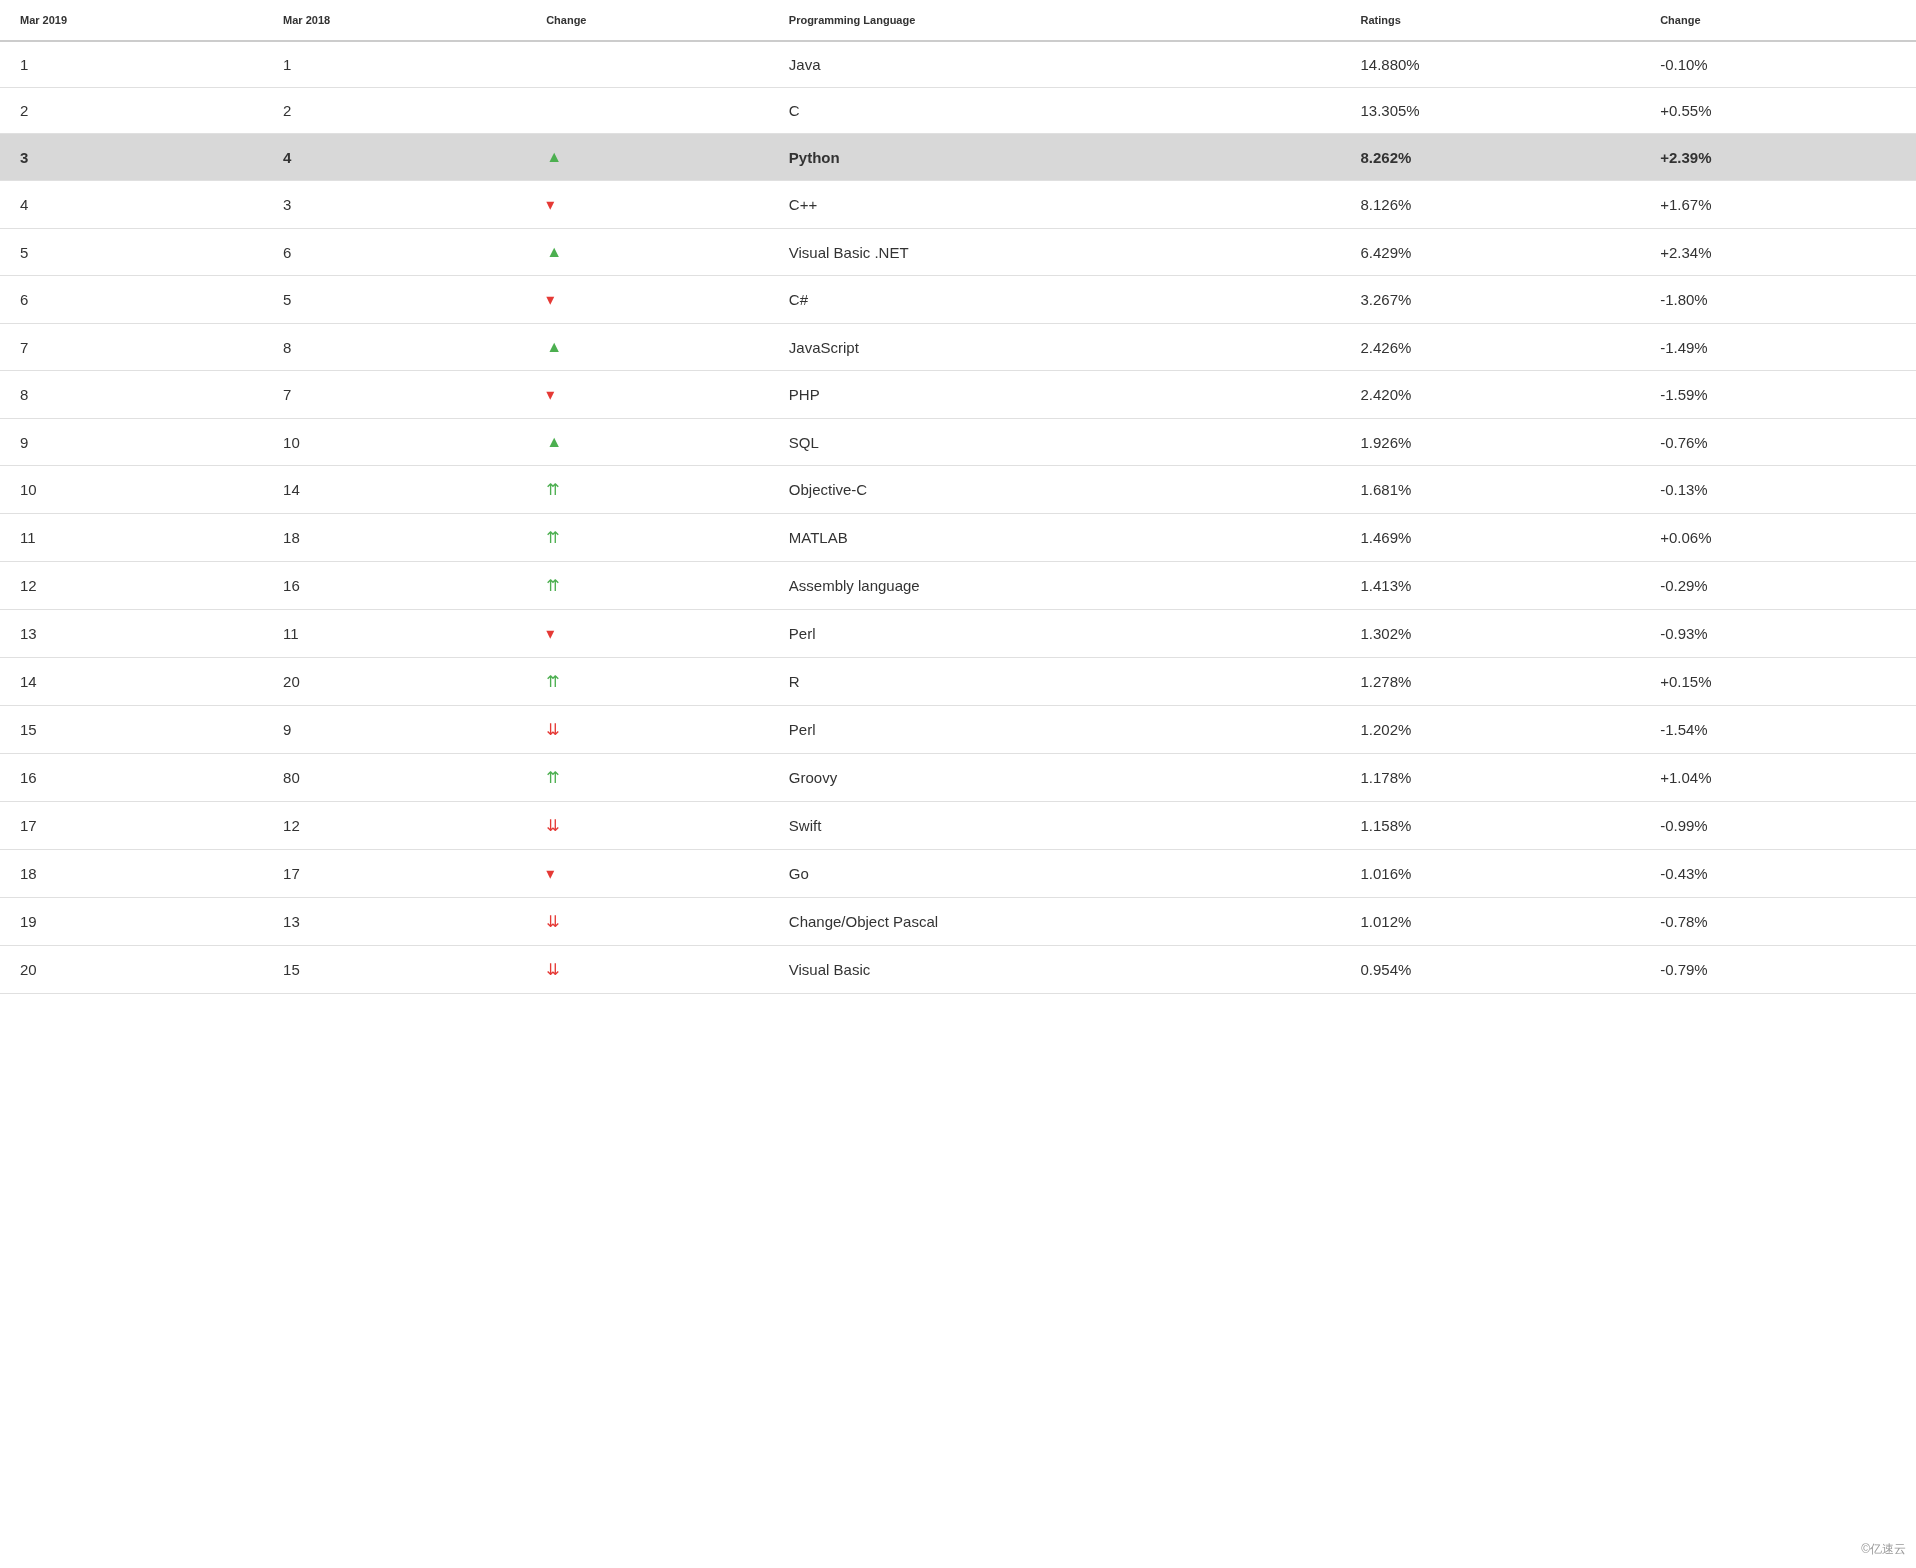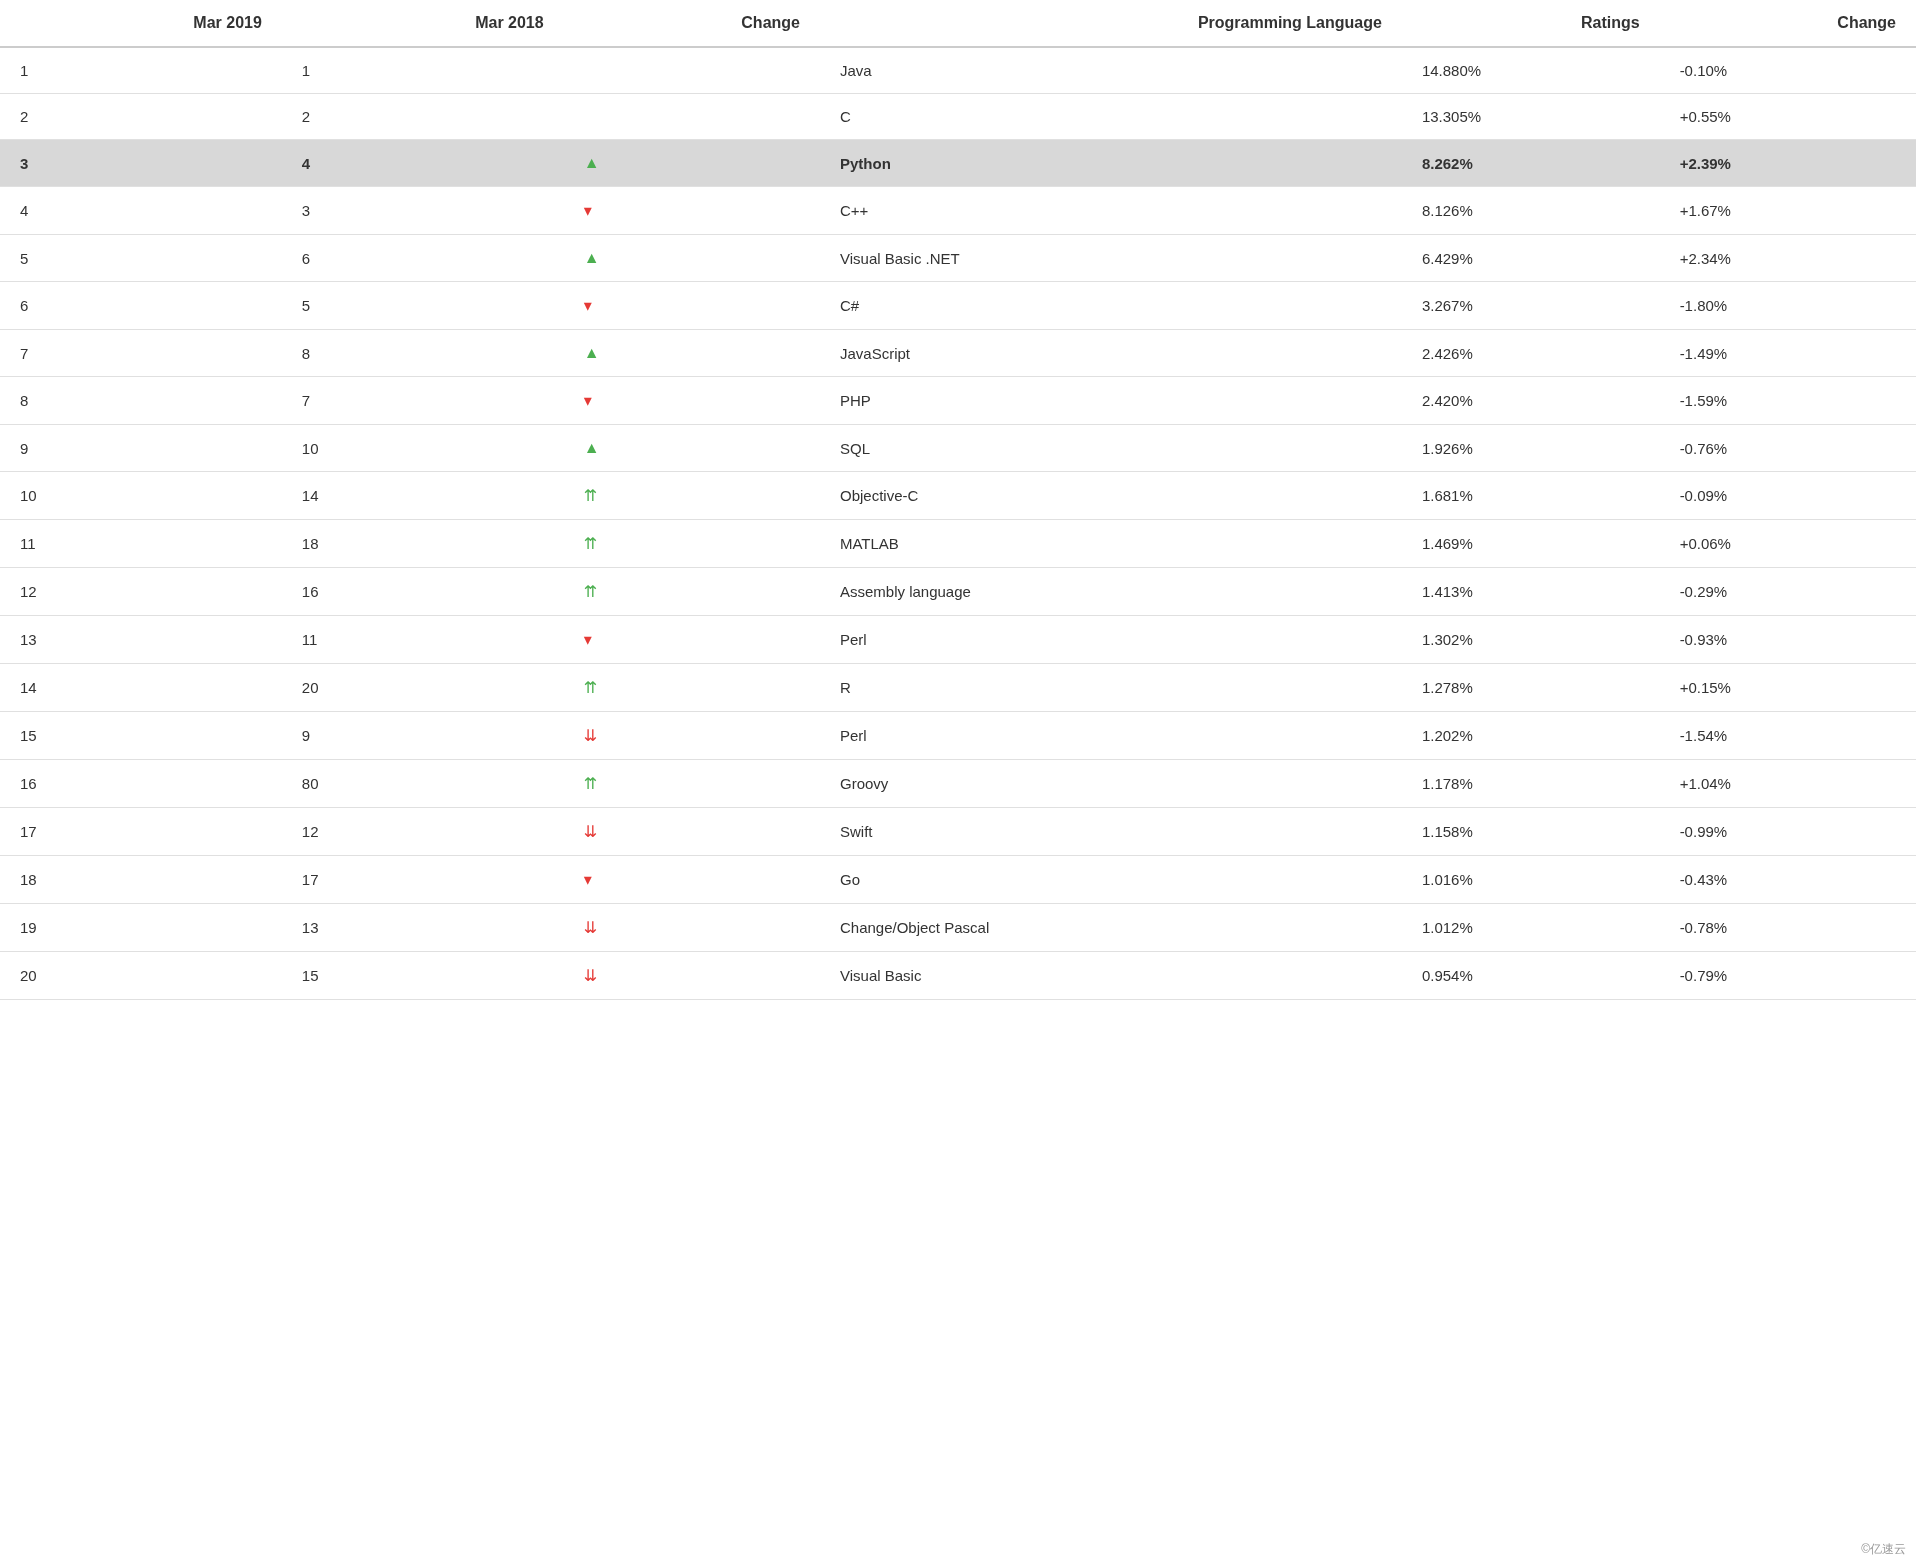--- a/index.html
+++ b/index.html
@@ -15,23 +15,23 @@
     }
     table {
       width: 100%;
       border-collapse: collapse;
     }
     thead tr {
       border-bottom: 2px solid #ccc;
     }
     th {
       padding: 14px 20px;
-      text-align: right;
+      text-align: left;
       font-weight: 700;
-      font-size: 16px;
+      font-size: 11px;
       color: #333;
       white-space: nowrap;
     }
     td {
       padding: 14px 20px;
       font-size: 15px;
       color: #333;
       border-bottom: 1px solid #e0e0e0;
     }
     tr.highlighted {
@@ -150,21 +150,21 @@
         <td>SQL</td>
         <td>1.926%</td>
         <td>-0.76%</td>
       </tr>
       <tr>
         <td>10</td>
         <td>14</td>
         <td><span class="arrow-double-up">⇈</span></td>
         <td>Objective-C</td>
         <td>1.681%</td>
-        <td>-0.09%</td>
+        <td>-0.13%</td>
       </tr>
       <tr>
         <td>11</td>
         <td>18</td>
         <td><span class="arrow-double-up">⇈</span></td>
         <td>MATLAB</td>
         <td>1.469%</td>
         <td>+0.06%</td>
       </tr>
       <tr>

